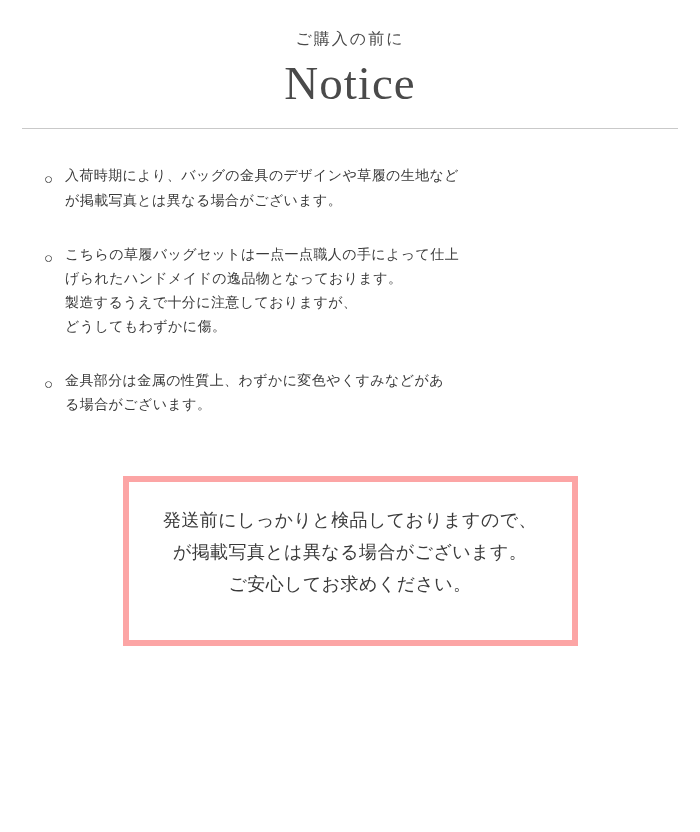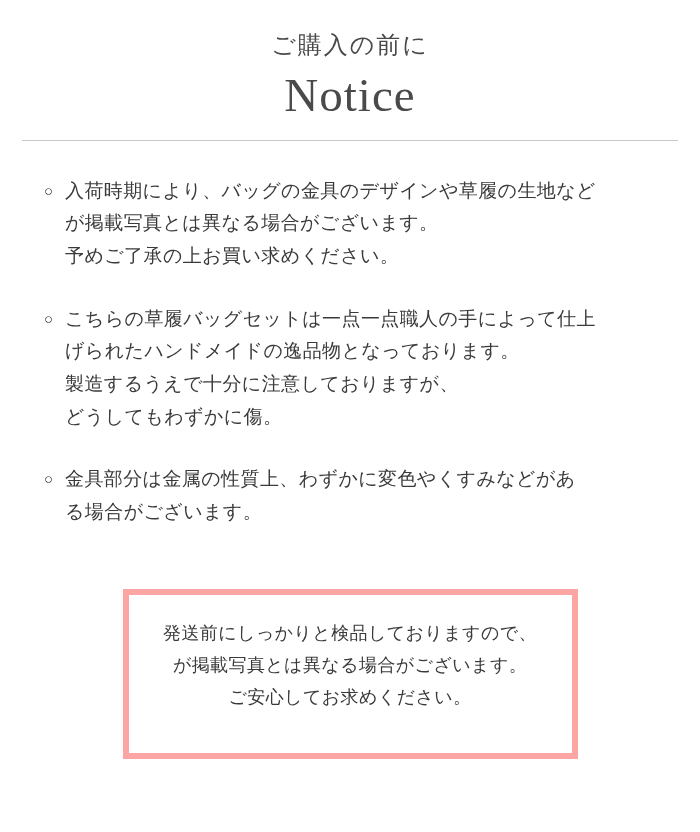--- a/index.html
+++ b/index.html
@@ -19,21 +19,21 @@
     width: 700px;
     height: 832px;
     box-sizing: border-box;
   }
   
   .header {
     padding-top: 28px;
     text-align: center;
   }
   .header-sub {
-    font-size: 24px;
+    font-size: 16px;
     letter-spacing: 2px;
     color: #4a4a4a;
     line-height: 1.4;
   }
   .header-title {
     font-family: "Liberation Serif", serif;
     font-size: 47px;
     font-weight: normal;
     letter-spacing: 1px;
     color: #4a4a4a;
@@ -49,21 +49,21 @@
   .content {
     padding: 34px 44px 0 44px;
   }
   .block {
     margin-bottom: 30px;
   }
   .block:last-of-type {
     margin-bottom: 0;
   }
   .line {
-    font-size: 19px;
+    font-size: 14px;
     line-height: 1.72;
     letter-spacing: 0.4px;
     color: #3a3a3a;
     white-space: pre;
   }
   .line.first {
     text-indent: 0;
   }
   .bullet-row {
     display: flex;
@@ -112,21 +112,20 @@
   <div class="divider"></div>
 
   <div class="content">
 
     <div class="block">
       <div class="bullet-row">
         <div class="bullet">○</div>
         <div class="bullet-text">
           <div class="line first">入荷時期により、バッグの金具のデザインや草履の生地など</div>
           <div class="line">が掲載写真とは異なる場合がございます。</div>
-          <div class="line">予めご了承の上お買い求めください。</div>
         </div>
       </div>
     </div>
 
     <div class="block">
       <div class="bullet-row">
         <div class="bullet">○</div>
         <div class="bullet-text">
           <div class="line first">こちらの草履バッグセットは一点一点職人の手によって仕上</div>
           <div class="line">げられたハンドメイドの逸品物となっております。</div>

